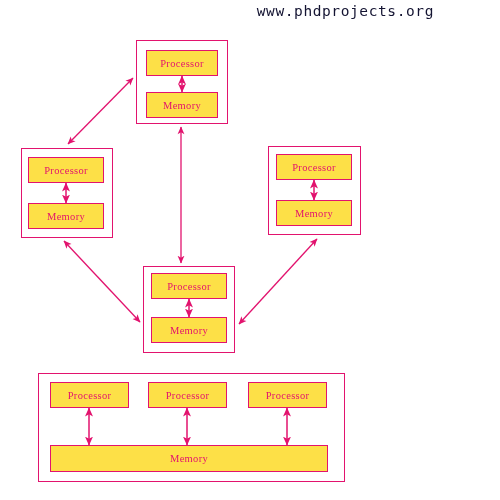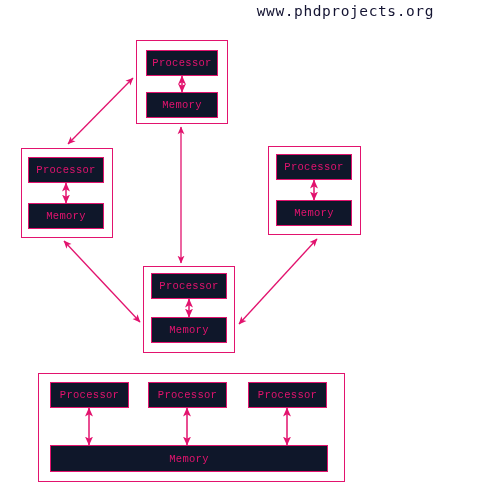--- a/index.html
+++ b/index.html
@@ -41,26 +41,26 @@
   .node-box {
     position: absolute;
     box-sizing: border-box;
     border: 1.3px solid #e2136e;
     background: transparent;
   }
   .unit-box {
     position: absolute;
     box-sizing: border-box;
     border: 1.3px solid #e2136e;
-    background: #0f172a;
+    background: #fde047;
     display: flex;
     align-items: center;
     justify-content: center;
     color: #e2136e;
-    font-family: Liberation Mono, monospace;
+    font-family: Liberation Serif, serif;
     font-size: 10.5px;
     letter-spacing: 0.3px;
     white-space: nowrap;
   }
 </style>
 </head>
 <body>
 
 <div id="diagram-root">
 

